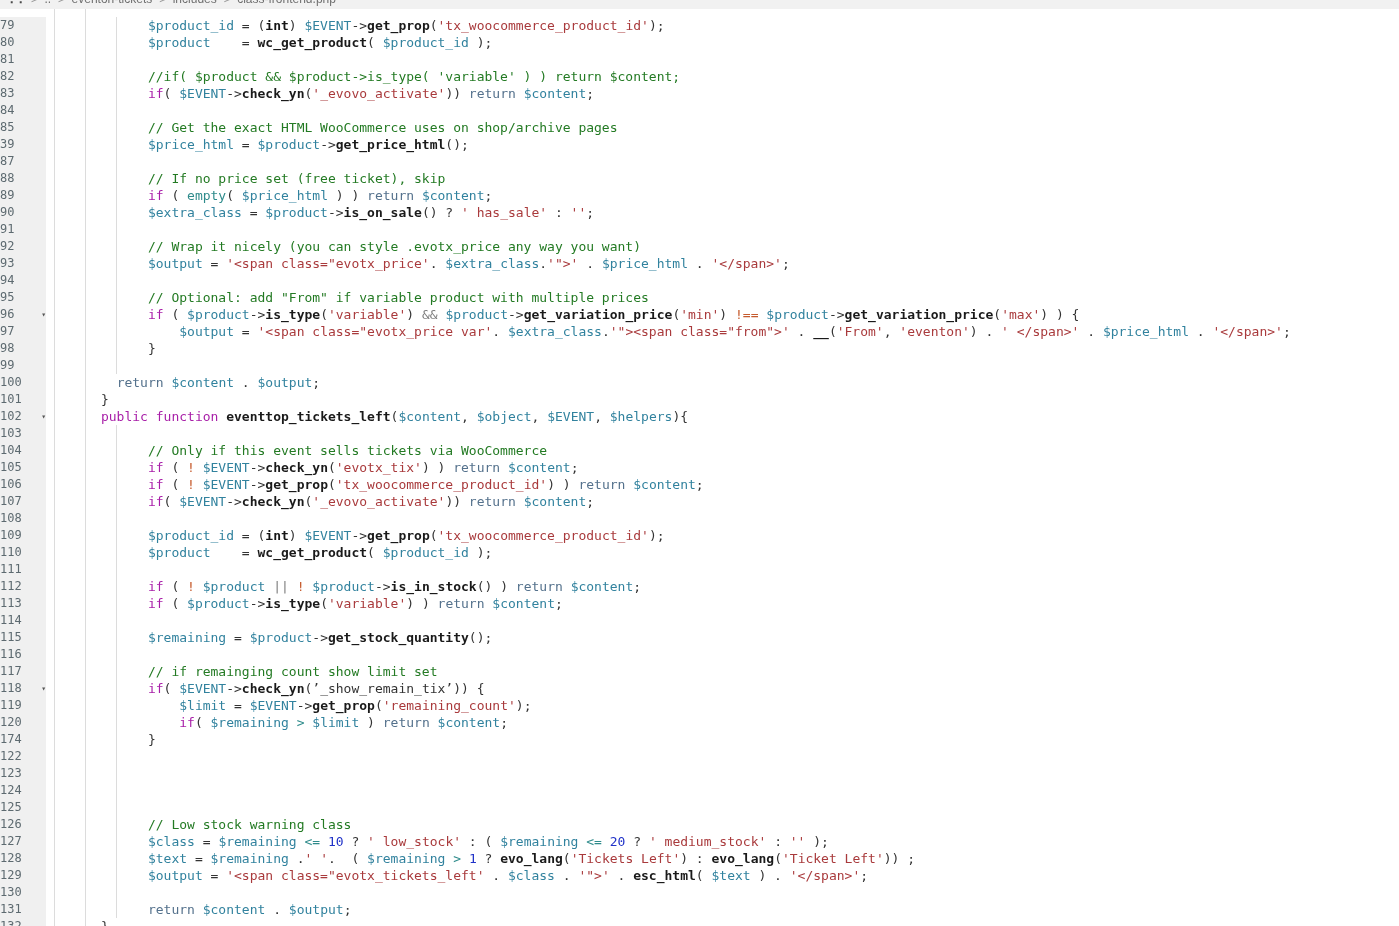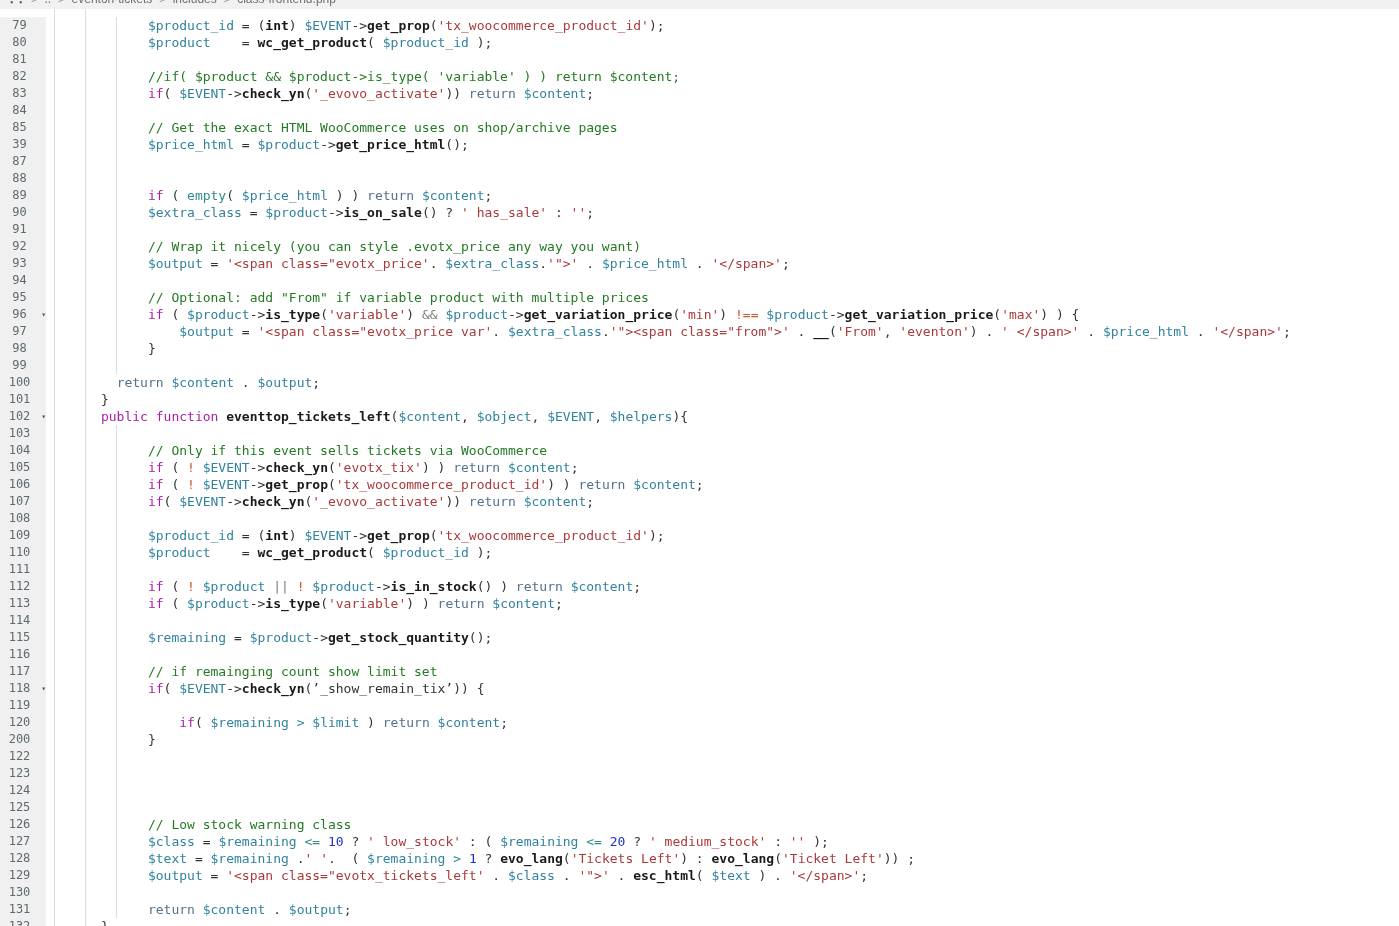--- a/index.html
+++ b/index.html
@@ -19,21 +19,21 @@
   .grip{font-size:11px;letter-spacing:-2px;color:#4a4a4a;font-weight:bold;}
   .sep{color:#9a9a9a;font-size:11px;}
   .crumb{color:var(--c-crumb_text,#6f6f6f);}
   
   .editor{position:relative;background:var(--c-editor_bg,#fff);padding-top:8px;height:917px;}
   .vguide{position:absolute;top:0;bottom:0;width:1px;background:var(--c-guide,#dcdcdc);}
   .vg0{left:54px;} .vg4{left:85px;}
   .line{display:flex;height:17px;line-height:17px;font-size:13px;position:relative;}
   .ln{
     flex:0 0 46px;width:46px;box-sizing:border-box;background:var(--c-gutter_bg,#f0f0f0);
-    color:var(--c-gutter_text,#5d6a70);text-align:center;padding-right:7px;font-size:12px;
+    color:var(--c-gutter_text,#5d6a70);text-align:left;padding-right:7px;font-size:12px;
     position:relative;user-select:none;
   }
   .fold{position:absolute;right:0px;top:1px;font-size:8px;color:#555;line-height:15px;}
   pre.code{margin:0;padding:0 0 0 8px;white-space:pre;font-family:inherit;font-size:13px;line-height:17px;}
   .g8::after{content:"";position:absolute;left:116px;top:0;height:100%;width:1px;background:var(--c-guide,#dcdcdc);}
   
   .tk-pln{color:var(--c-pln,#333);}
   .tk-com{color:var(--c-com,#237a23);}
   .tk-str{color:var(--c-str,#a93a3c);}
   .tk-var{color:var(--c-var,#31829e);}
@@ -99,20 +99,21 @@
       <div class="line g8">
         <div class="ln">39</div>
         <pre class="code"><span class="tk-pln">            </span><span class="tk-var">$price_html</span><span class="tk-pln"> = </span><span class="tk-var">$product</span><span class="tk-pln">-&gt;</span><span class="tk-fn">get_price_html</span><span class="tk-pln">();</span></pre>
       </div>
       <div class="line g8">
         <div class="ln">87</div>
         <pre class="code"></pre>
       </div>
       <div class="line g8">
         <div class="ln">88</div>
+        <pre class="code"><span class="tk-pln">            </span><span class="tk-com">// If no price set (free ticket), skip</span></pre>
       </div>
       <div class="line g8">
         <div class="ln">89</div>
         <pre class="code"><span class="tk-pln">            </span><span class="tk-kw">if</span><span class="tk-pln"> ( </span><span class="tk-blt">empty</span><span class="tk-pln">( </span><span class="tk-var">$price_html</span><span class="tk-pln"> ) ) </span><span class="tk-ret">return</span><span class="tk-pln"> </span><span class="tk-var">$content</span><span class="tk-pln">;</span></pre>
       </div>
       <div class="line g8">
         <div class="ln">90</div>
         <pre class="code"><span class="tk-pln">            </span><span class="tk-var">$extra_class</span><span class="tk-pln"> = </span><span class="tk-var">$product</span><span class="tk-pln">-&gt;</span><span class="tk-fn">is_on_sale</span><span class="tk-pln">() ? </span><span class="tk-str">' has_sale'</span><span class="tk-pln"> : </span><span class="tk-str">''</span><span class="tk-pln">;</span></pre>
       </div>
       <div class="line g8">
@@ -222,27 +223,28 @@
       <div class="line g8">
         <div class="ln">117</div>
         <pre class="code"><span class="tk-pln">            </span><span class="tk-com">// if remainging count show limit set</span></pre>
       </div>
       <div class="line g8">
         <div class="ln">118<span class="fold">▾</span></div>
         <pre class="code"><span class="tk-pln">            </span><span class="tk-kw">if</span><span class="tk-pln">( </span><span class="tk-var">$EVENT</span><span class="tk-pln">-&gt;</span><span class="tk-fn">check_yn</span><span class="tk-pln">(’_show_remain_tix’)) {</span></pre>
       </div>
       <div class="line g8">
         <div class="ln">119</div>
+        <pre class="code"><span class="tk-pln">                </span><span class="tk-var">$limit</span><span class="tk-pln"> = </span><span class="tk-var">$EVENT</span><span class="tk-pln">-&gt;</span><span class="tk-fn">get_prop</span><span class="tk-pln">(</span><span class="tk-str">'remaining_count'</span><span class="tk-pln">);</span></pre>
       </div>
       <div class="line g8">
         <div class="ln">120</div>
         <pre class="code"><span class="tk-pln">                </span><span class="tk-kw">if</span><span class="tk-pln">( </span><span class="tk-var">$remaining</span><span class="tk-pln"> </span><span class="tk-cmp">&gt;</span><span class="tk-pln"> </span><span class="tk-var">$limit</span><span class="tk-pln"> ) </span><span class="tk-ret">return</span><span class="tk-pln"> </span><span class="tk-var">$content</span><span class="tk-pln">;</span></pre>
       </div>
       <div class="line g8">
-        <div class="ln">200</div>
+        <div class="ln">174</div>
         <pre class="code"><span class="tk-pln">            }</span></pre>
       </div>
       <div class="line g8">
         <div class="ln">122</div>
         <pre class="code"></pre>
       </div>
       <div class="line g8">
         <div class="ln">123</div>
         <pre class="code"></pre>
       </div>

